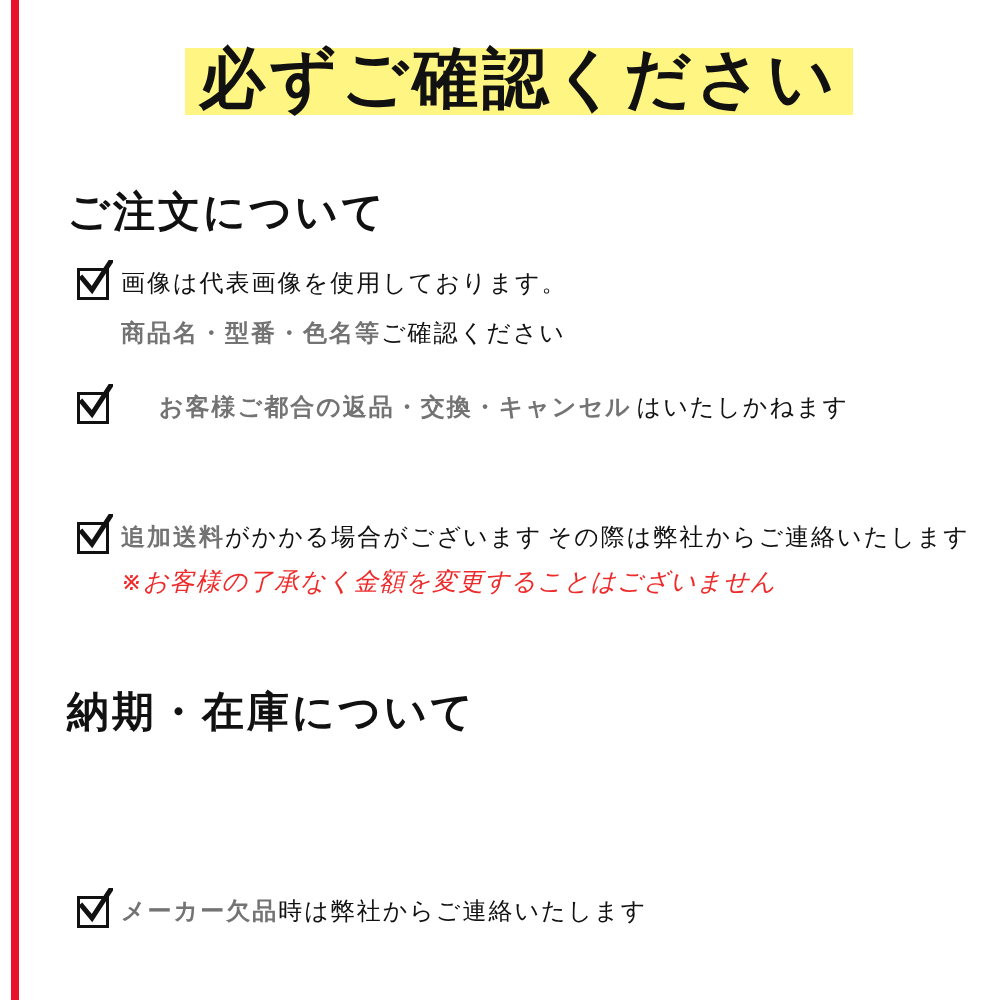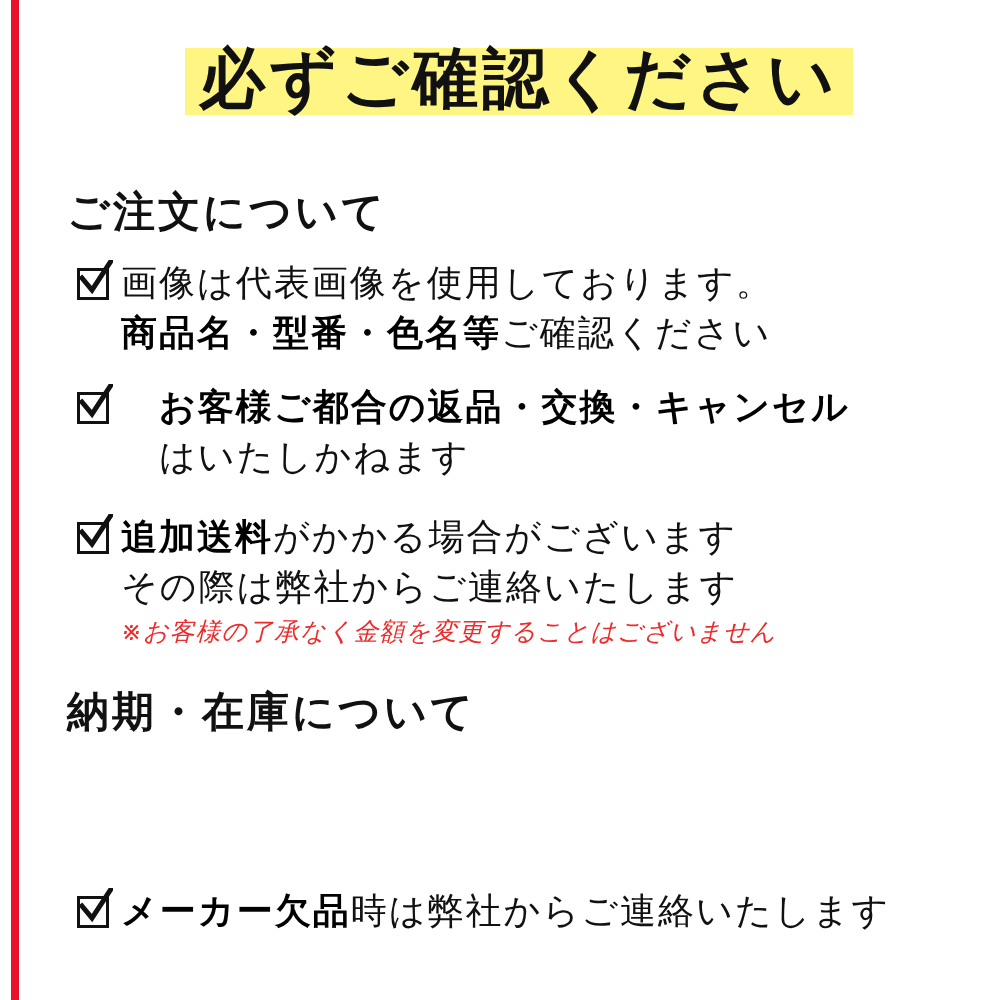--- a/index.html
+++ b/index.html
@@ -89,32 +89,32 @@
   }
   .check .tick {
     position: absolute;
     left: 4px; top: -4px;
     width: 34px; height: 40px;
   }
   .lines {
     display: block;
   }
   .line {
-    font-size: 36px;
+    font-size: 24px;
     line-height: 50px;
     letter-spacing: 2px;
     white-space: nowrap;
     color: #111111;
   }
   .line.small {
     font-size: 25px;
     line-height: 40px;
     letter-spacing: 1px;
   }
-  .red { color: #000000; font-weight: bold; text-align: right; }
+  .red { color: #737373; font-weight: bold; text-align: right; }
   .redn { color: #ee2b2b; font-style: italic; }
   .blk { color: #111111; }
 </style>
 </head>
 <body>
 
 <div class="page">
   <div class="inner">
 
     <div class="title-wrap">

